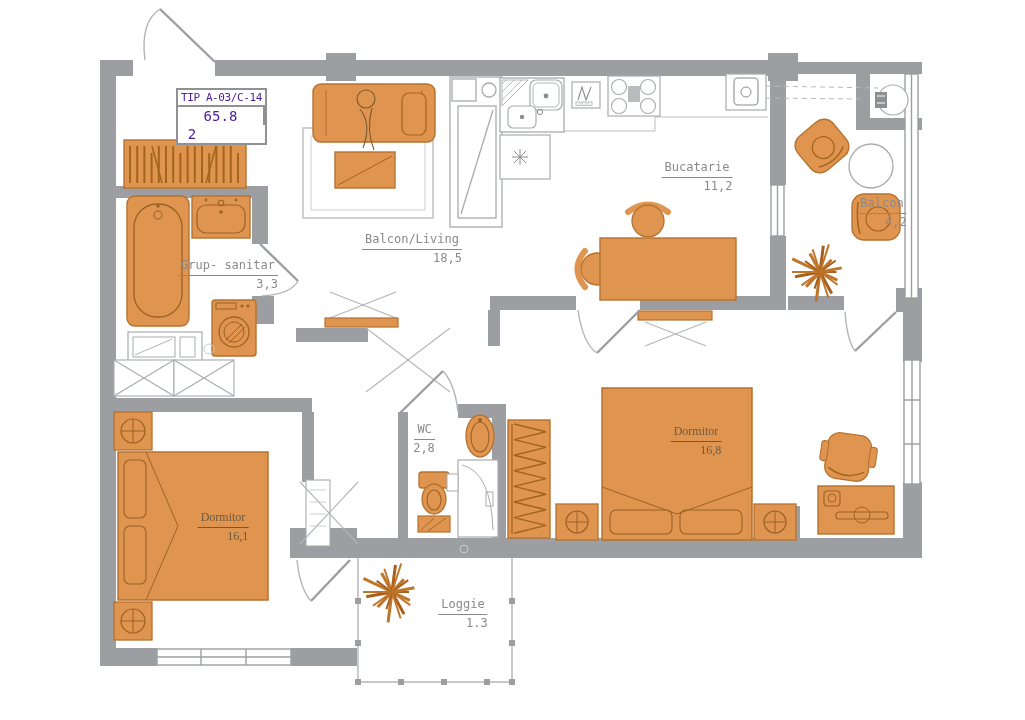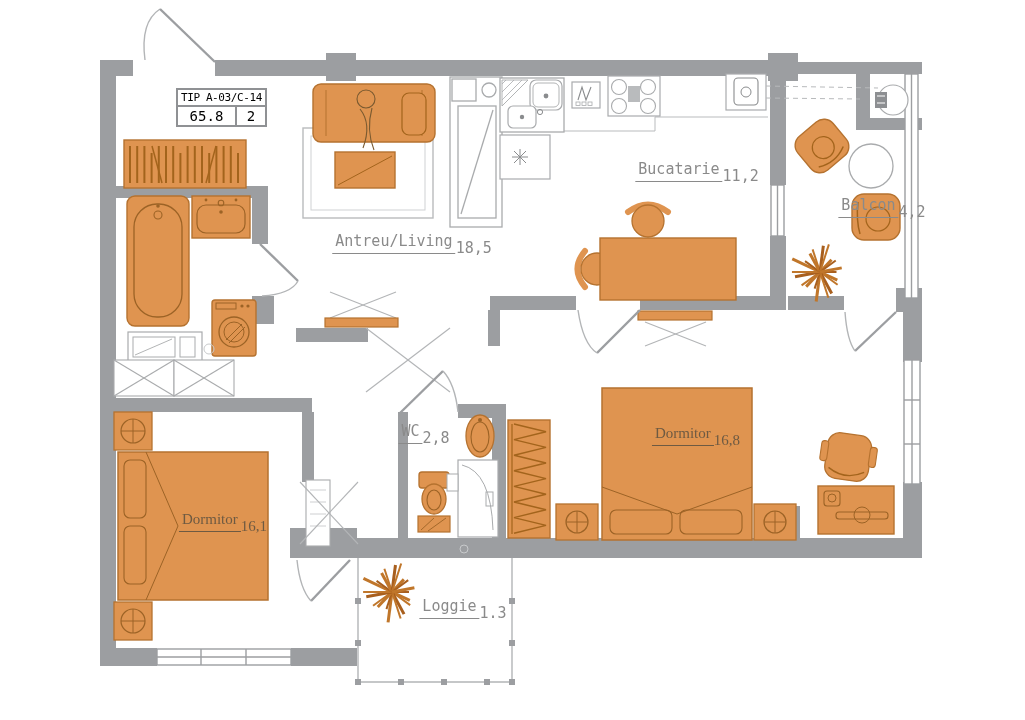--- a/index.html
+++ b/index.html
@@ -4,35 +4,35 @@
 <style>
   html,body{margin:0;padding:0;}
   body{
     width:1025px;height:720px;background:#ffffff;position:relative;overflow:hidden;
     font-family:"DejaVu Sans Mono", monospace;
   }
   #plan-canvas{position:absolute;left:0;top:0;width:1025px;height:720px;}
   svg{position:absolute;left:0;top:0;}
   .room-label{
     position:absolute;transform:translateX(-50%);
-    display:flex;flex-direction:row;align-items:flex-start;
-    color:#8a8a8a;font-size:15px;line-height:1.3;white-space:nowrap;z-index:5;
+    display:flex;flex-direction:column;align-items:flex-end;
+    color:#8a8a8a;font-size:12px;line-height:1.3;white-space:nowrap;z-index:5;
   }
   .room-label .rname{border-bottom:1px solid currentColor;padding:0 3px 1px 3px;}
-  .room-label .rarea{margin-top:7px;}
+  .room-label .rarea{margin-top:1px;}
   .room-label.on-furn{color:#6e5a42;font-family:Liberation Serif, serif;}
   .title-block{
     position:absolute;left:176px;top:88px;z-index:6;background:#fff;
-    border:2px solid #8f9194;color:#000000;min-width:82px;
+    border:2px solid #8f9194;color:#4c1d95;min-width:82px;
   }
   .title-block .tb-code{
     font-size:11px;letter-spacing:-0.4px;padding:1px 3px 1px 3px;text-align:center;
     border-bottom:2px solid #8f9194;
   }
-  .title-block .tb-row{display:flex;}
+  .title-block .tb-row{display:flex;flex-direction:column;}
   .title-block .tb-area{flex:1;font-size:14px;text-align:center;padding:1px 2px;border-right:2px solid #8f9194;}
   .title-block .tb-rooms{width:24px;font-size:14px;text-align:center;padding:1px 2px;}
 </style>
 </head>
 <body>
 
 <div id="plan-canvas">
 
 <svg width="1025" height="720" viewBox="0 0 1025 720">
 
@@ -455,31 +455,35 @@
 
   <div class="title-block">
     <div class="tb-code">TIP A-03/C-14</div>
     <div class="tb-row">
       <div class="tb-area">65.8</div>
       <div class="tb-rooms">2</div>
     </div>
   </div>
 
   <div class="room-label" style="left:412px;top:232px">
-    <span class="rname">Antreu/Living</span>
+    <span class="rname">Balcon/Living</span>
     <span class="rarea">18,5</span>
   </div>
   <div class="room-label" style="left:697px;top:160px">
     <span class="rname">Bucatarie</span>
     <span class="rarea">11,2</span>
   </div>
   <div class="room-label" style="left:882px;top:196px">
     <span class="rname">Balcon</span>
     <span class="rarea">4,2</span>
   </div>
+  <div class="room-label" style="left:228px;top:258px">
+    <span class="rname">Grup- sanitar</span>
+    <span class="rarea">3,3</span>
+  </div>
   <div class="room-label" style="left:424px;top:422px">
     <span class="rname">WC</span>
     <span class="rarea">2,8</span>
   </div>
   <div class="room-label on-furn" style="left:696px;top:424px">
     <span class="rname">Dormitor</span>
     <span class="rarea">16,8</span>
   </div>
   <div class="room-label on-furn" style="left:223px;top:510px">
     <span class="rname">Dormitor</span>

